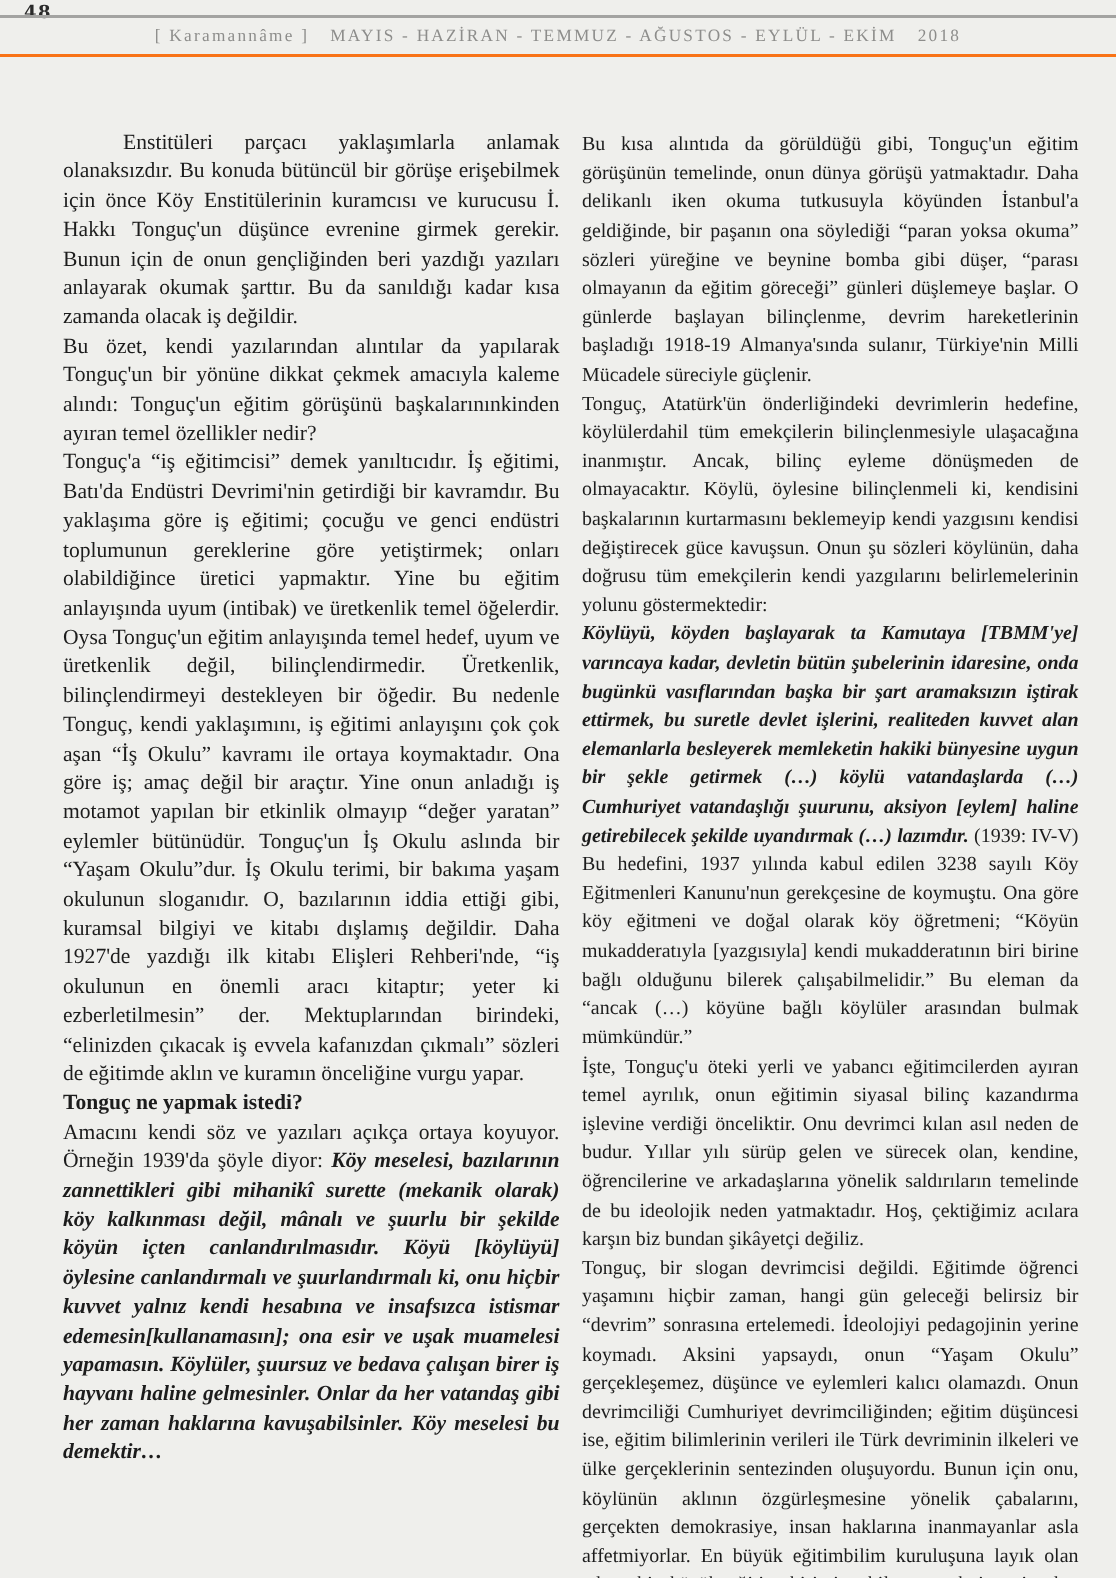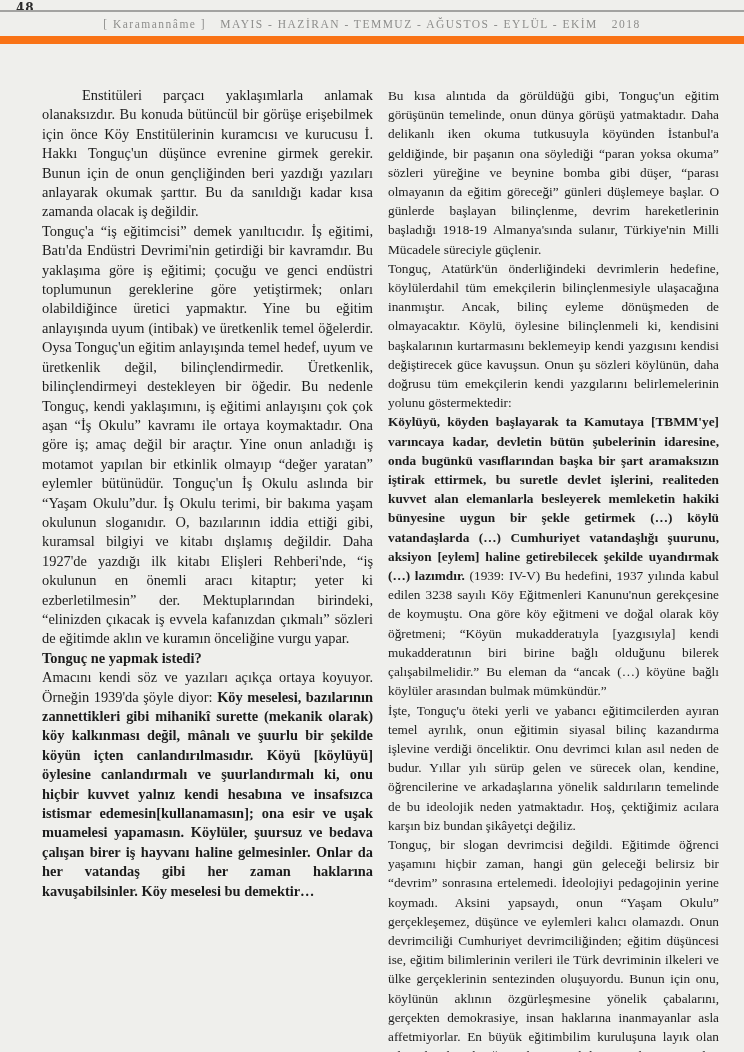--- a/index.html
+++ b/index.html
@@ -18,21 +18,21 @@
     height: 1052px;
     box-sizing: border-box;
   }
   .header-band {
     position: absolute;
     top: 10px;
     left: 0;
     right: 0;
     height: 24px;
     border-top: 2px solid #a3a3a1;
-    border-bottom: 8px solid #f97316;
+    border-bottom: 2px solid #f97316;
     display: flex;
     align-items: center;
   }
   .page-number {
     position: absolute;
     left: 16px;
     top: 1px;
     font-size: 12px;
     font-weight: 700;
     letter-spacing: 1px;
@@ -65,39 +65,40 @@
     line-height: 19.4px;
   }
   .col-right {
     font-size: 13.3px;
     line-height: 19.2px;
   }
   .para { margin: 0; }
   .para.indent { text-indent: 40px; }
   .para.heading { font-weight: 700; text-align: left; }
   .run-normal { font-style: normal; }
-  .run-italic { font-weight: 600; }
+  .run-italic { font-style: italic; font-weight: 600; }
   .run-bold { font-weight: 700; margin-top: 33px; }
 </style>
 </head>
 <body>
 
 <div class="page">
 
   <div class="page-number">48</div>
 
   <div class="header-band">
     <div class="header-center">
       <span>[ Karamannâme ]</span><span class="sep"></span><span>MAYIS - HAZİRAN - TEMMUZ - AĞUSTOS - EYLÜL - EKİM</span><span class="sep"></span><span>2018</span>
     </div>
   </div>
 
   <div class="columns">
     <div class="col col-left">
         <div class="para indent"><span class="run-normal">Enstitüleri parçacı yaklaşımlarla anlamak olanaksızdır. Bu konuda bütüncül bir görüşe erişebilmek için önce Köy Enstitülerinin kuramcısı ve kurucusu İ. Hakkı Tonguç'un düşünce evrenine girmek gerekir. Bunun için de onun gençliğinden beri yazdığı yazıları anlayarak okumak şarttır. Bu da sanıldığı kadar kısa zamanda olacak iş değildir.</span></div>
+        <div class="para"><span class="run-normal">Bu özet, kendi yazılarından alıntılar da yapılarak Tonguç'un bir yönüne dikkat çekmek amacıyla kaleme alındı: Tonguç'un eğitim görüşünü başkalarınınkinden ayıran temel özellikler nedir?</span></div>
         <div class="para"><span class="run-normal">Tonguç'a “iş eğitimcisi” demek yanıltıcıdır. İş eğitimi, Batı'da Endüstri Devrimi'nin getirdiği bir kavramdır. Bu yaklaşıma göre iş eğitimi; çocuğu ve genci endüstri toplumunun gereklerine göre yetiştirmek; onları olabildiğince üretici yapmaktır. Yine bu eğitim anlayışında uyum (intibak) ve üretkenlik temel öğelerdir. Oysa Tonguç'un eğitim anlayışında temel hedef, uyum ve üretkenlik değil, bilinçlendirmedir. Üretkenlik, bilinçlendirmeyi destekleyen bir öğedir. Bu nedenle Tonguç, kendi yaklaşımını, iş eğitimi anlayışını çok çok aşan “İş Okulu” kavramı ile ortaya koymaktadır. Ona göre iş; amaç değil bir araçtır. Yine onun anladığı iş motamot yapılan bir etkinlik olmayıp “değer yaratan” eylemler bütünüdür. Tonguç'un İş Okulu aslında bir “Yaşam Okulu”dur. İş Okulu terimi, bir bakıma yaşam okulunun sloganıdır. O, bazılarının iddia ettiği gibi, kuramsal bilgiyi ve kitabı dışlamış değildir. Daha 1927'de yazdığı ilk kitabı Elişleri Rehberi'nde, “iş okulunun en önemli aracı kitaptır; yeter ki ezberletilmesin” der. Mektuplarından birindeki, “elinizden çıkacak iş evvela kafanızdan çıkmalı” sözleri de eğitimde aklın ve kuramın önceliğine vurgu yapar.</span></div>
         <div class="para heading"><span class="run-bold">Tonguç ne yapmak istedi?</span></div>
         <div class="para"><span class="run-normal">Amacını kendi söz ve yazıları açıkça ortaya koyuyor. Örneğin 1939'da şöyle diyor: </span><span class="run-italic">Köy meselesi, bazılarının zannettikleri gibi mihanikî surette (mekanik olarak) köy kalkınması değil, mânalı ve şuurlu bir şekilde köyün içten canlandırılmasıdır. Köyü [köylüyü] öylesine canlandırmalı ve şuurlandırmalı ki, onu hiçbir kuvvet yalnız kendi hesabına ve insafsızca istismar edemesin[kullanamasın]; ona esir ve uşak muamelesi yapamasın. Köylüler, şuursuz ve bedava çalışan birer iş hayvanı haline gelmesinler. Onlar da her vatandaş gibi her zaman haklarına kavuşabilsinler. Köy meselesi bu demektir…</span></div>
       </div>
     <div class="col col-right">
         <div class="para"><span class="run-normal">Bu kısa alıntıda da görüldüğü gibi, Tonguç'un eğitim görüşünün temelinde, onun dünya görüşü yatmaktadır. Daha delikanlı iken okuma tutkusuyla köyünden İstanbul'a geldiğinde, bir paşanın ona söylediği “paran yoksa okuma” sözleri yüreğine ve beynine bomba gibi düşer, “parası olmayanın da eğitim göreceği” günleri düşlemeye başlar. O günlerde başlayan bilinçlenme, devrim hareketlerinin başladığı 1918-19 Almanya'sında sulanır, Türkiye'nin Milli Mücadele süreciyle güçlenir.</span></div>
         <div class="para"><span class="run-normal">Tonguç, Atatürk'ün önderliğindeki devrimlerin hedefine, köylülerdahil tüm emekçilerin bilinçlenmesiyle ulaşacağına inanmıştır. Ancak, bilinç eyleme dönüşmeden de olmayacaktır. Köylü, öylesine bilinçlenmeli ki, kendisini başkalarının kurtarmasını beklemeyip kendi yazgısını kendisi değiştirecek güce kavuşsun. Onun şu sözleri köylünün, daha doğrusu tüm emekçilerin kendi yazgılarını belirlemelerinin yolunu göstermektedir:</span></div>
         <div class="para"><span class="run-italic">Köylüyü, köyden başlayarak ta Kamutaya [TBMM'ye] varıncaya kadar, devletin bütün şubelerinin idaresine, onda bugünkü vasıflarından başka bir şart aramaksızın iştirak ettirmek, bu suretle devlet işlerini, realiteden kuvvet alan elemanlarla besleyerek memleketin hakiki bünyesine uygun bir şekle getirmek (…) köylü vatandaşlarda (…) Cumhuriyet vatandaşlığı şuurunu, aksiyon [eylem] haline getirebilecek şekilde uyandırmak (…) lazımdır.</span><span class="run-normal"> (1939: IV-V) Bu hedefini, 1937 yılında kabul edilen 3238 sayılı Köy Eğitmenleri Kanunu'nun gerekçesine de koymuştu. Ona göre köy eğitmeni ve doğal olarak köy öğretmeni; “Köyün mukadderatıyla [yazgısıyla] kendi mukadderatının biri birine bağlı olduğunu bilerek çalışabilmelidir.” Bu eleman da “ancak (…) köyüne bağlı köylüler arasından bulmak mümkündür.”</span></div>
         <div class="para"><span class="run-normal">İşte, Tonguç'u öteki yerli ve yabancı eğitimcilerden ayıran temel ayrılık, onun eğitimin siyasal bilinç kazandırma işlevine verdiği önceliktir. Onu devrimci kılan asıl neden de budur. Yıllar yılı sürüp gelen ve sürecek olan, kendine, öğrencilerine ve arkadaşlarına yönelik saldırıların temelinde de bu ideolojik neden yatmaktadır. Hoş, çektiğimiz acılara karşın biz bundan şikâyetçi değiliz.</span></div>
         <div class="para"><span class="run-normal">Tonguç, bir slogan devrimcisi değildi. Eğitimde öğrenci yaşamını hiçbir zaman, hangi gün geleceği belirsiz bir “devrim” sonrasına ertelemedi. İdeolojiyi pedagojinin yerine koymadı. Aksini yapsaydı, onun “Yaşam Okulu” gerçekleşemez, düşünce ve eylemleri kalıcı olamazdı. Onun devrimciliği Cumhuriyet devrimciliğinden; eğitim düşüncesi ise, eğitim bilimlerinin verileri ile Türk devriminin ilkeleri ve ülke gerçeklerinin sentezinden oluşuyordu. Bunun için onu, köylünün aklının özgürleşmesine yönelik çabalarını, gerçekten demokrasiye, insan haklarına inanmayanlar asla affetmiyorlar. En büyük eğitimbilim kuruluşuna layık olan adını, bir küçük eğitim birimine bile vermek istemiyorlar. Vermesinler o bizim gönlümüzdeki tahtını koruyacak, babamız olarak kalacaktır.</span></div>

